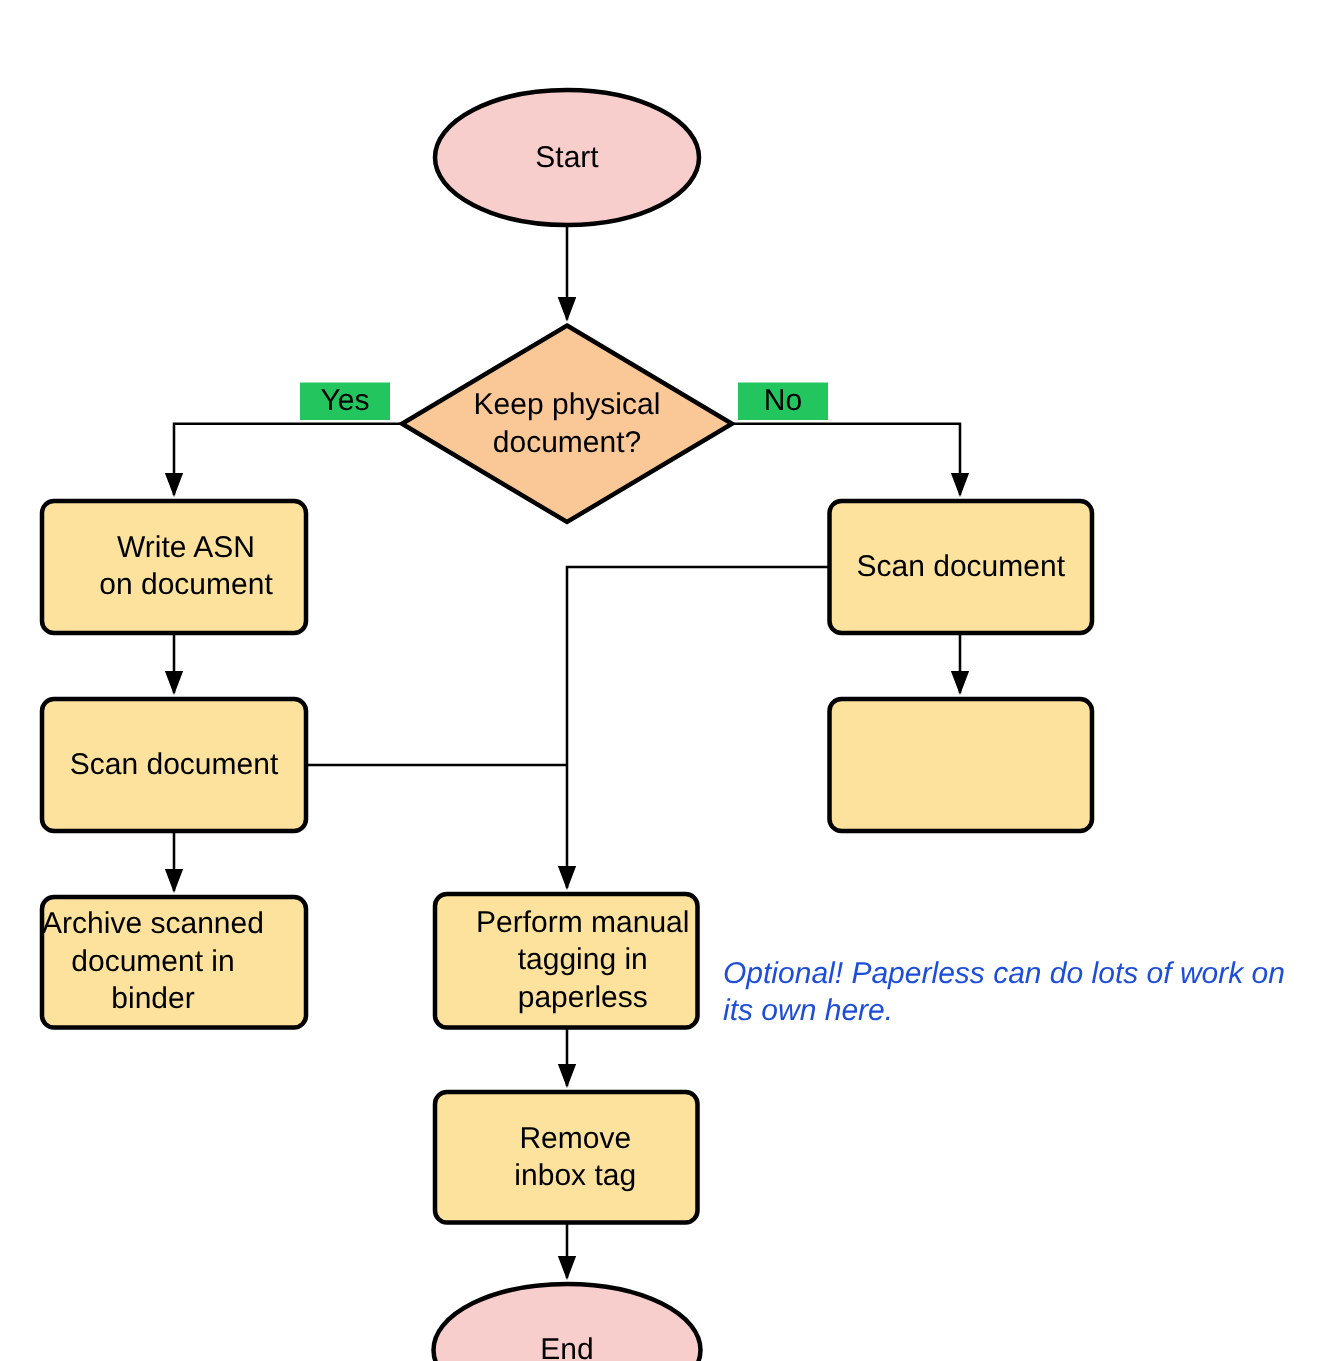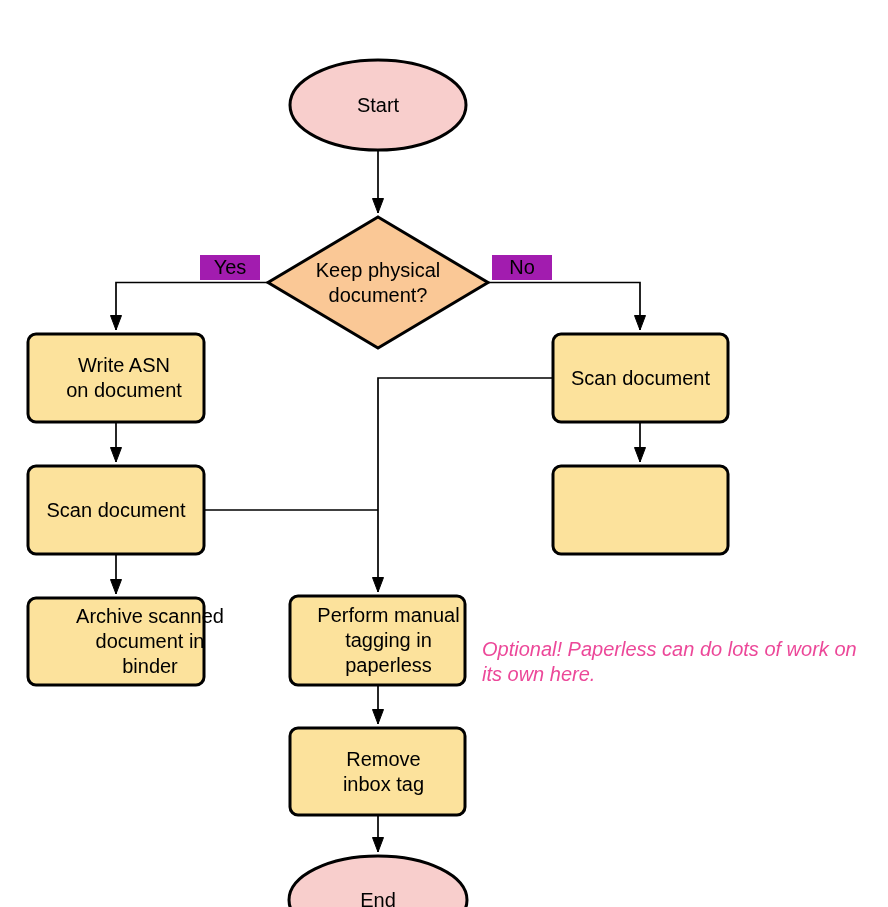--- a/index.html
+++ b/index.html
@@ -33,31 +33,31 @@
     line-height: 25px;
     color: #000000;
   }
   .edge-label {
     position: absolute;
     display: flex;
     align-items: center;
     justify-content: center;
     font-size: 20px;
     color: #000000;
-    background: #a21caf;
+    background: #22c55e;
   }
   .annotation {
     position: absolute;
     left: 482px;
     top: 592px;
     font-size: 20px;
     line-height: 25px;
     font-style: italic;
     white-space: pre;
-    color: #ec4899;
+    color: #1d4ed8;
     text-align: left;
   }
   .footer-strip {
     position: absolute;
     left: 0;
     top: 901px;
     width: 888px;
     height: 6px;
     border-top: 1px solid #e9e9e9;
     background: #fbfbfb;
@@ -101,21 +101,21 @@
       <ellipse class="shape" cx="378" cy="855" rx="89" ry="44" fill="#f8cecc"></ellipse>
     </g>
   </svg>
 
   <div class="node-label" style="left:289px; top:15px; width:178px; height:90px;">Start</div>
   <div class="node-label" style="left:268px; top:172px; width:220px; height:131px;">Keep physical
 document?</div>
   <div class="node-label" style="left:28px; top:289px; width:192px; height:88px;">Write ASN
 on document</div>
   <div class="node-label" style="left:28px; top:421px; width:176px; height:88px;">Scan document</div>
-  <div class="node-label" style="left:28px; top:553px; width:148px; height:87px;padding-left:48px;">Archive scanned
+  <div class="node-label" style="left:28px; top:553px; width:148px; height:87px;">Archive scanned
 document in
 binder</div>
   <div class="node-label" style="left:553px; top:289px; width:175px; height:88px;">Scan document</div>
   <div class="node-label" style="left:290px; top:551px; width:197px; height:89px;">Perform manual
 tagging in
 paperless</div>
   <div class="node-label" style="left:290px; top:683px; width:187px; height:87px;">Remove
 inbox tag</div>
   <div class="node-label" style="left:289px; top:811px; width:178px; height:88px;">End</div>
 

